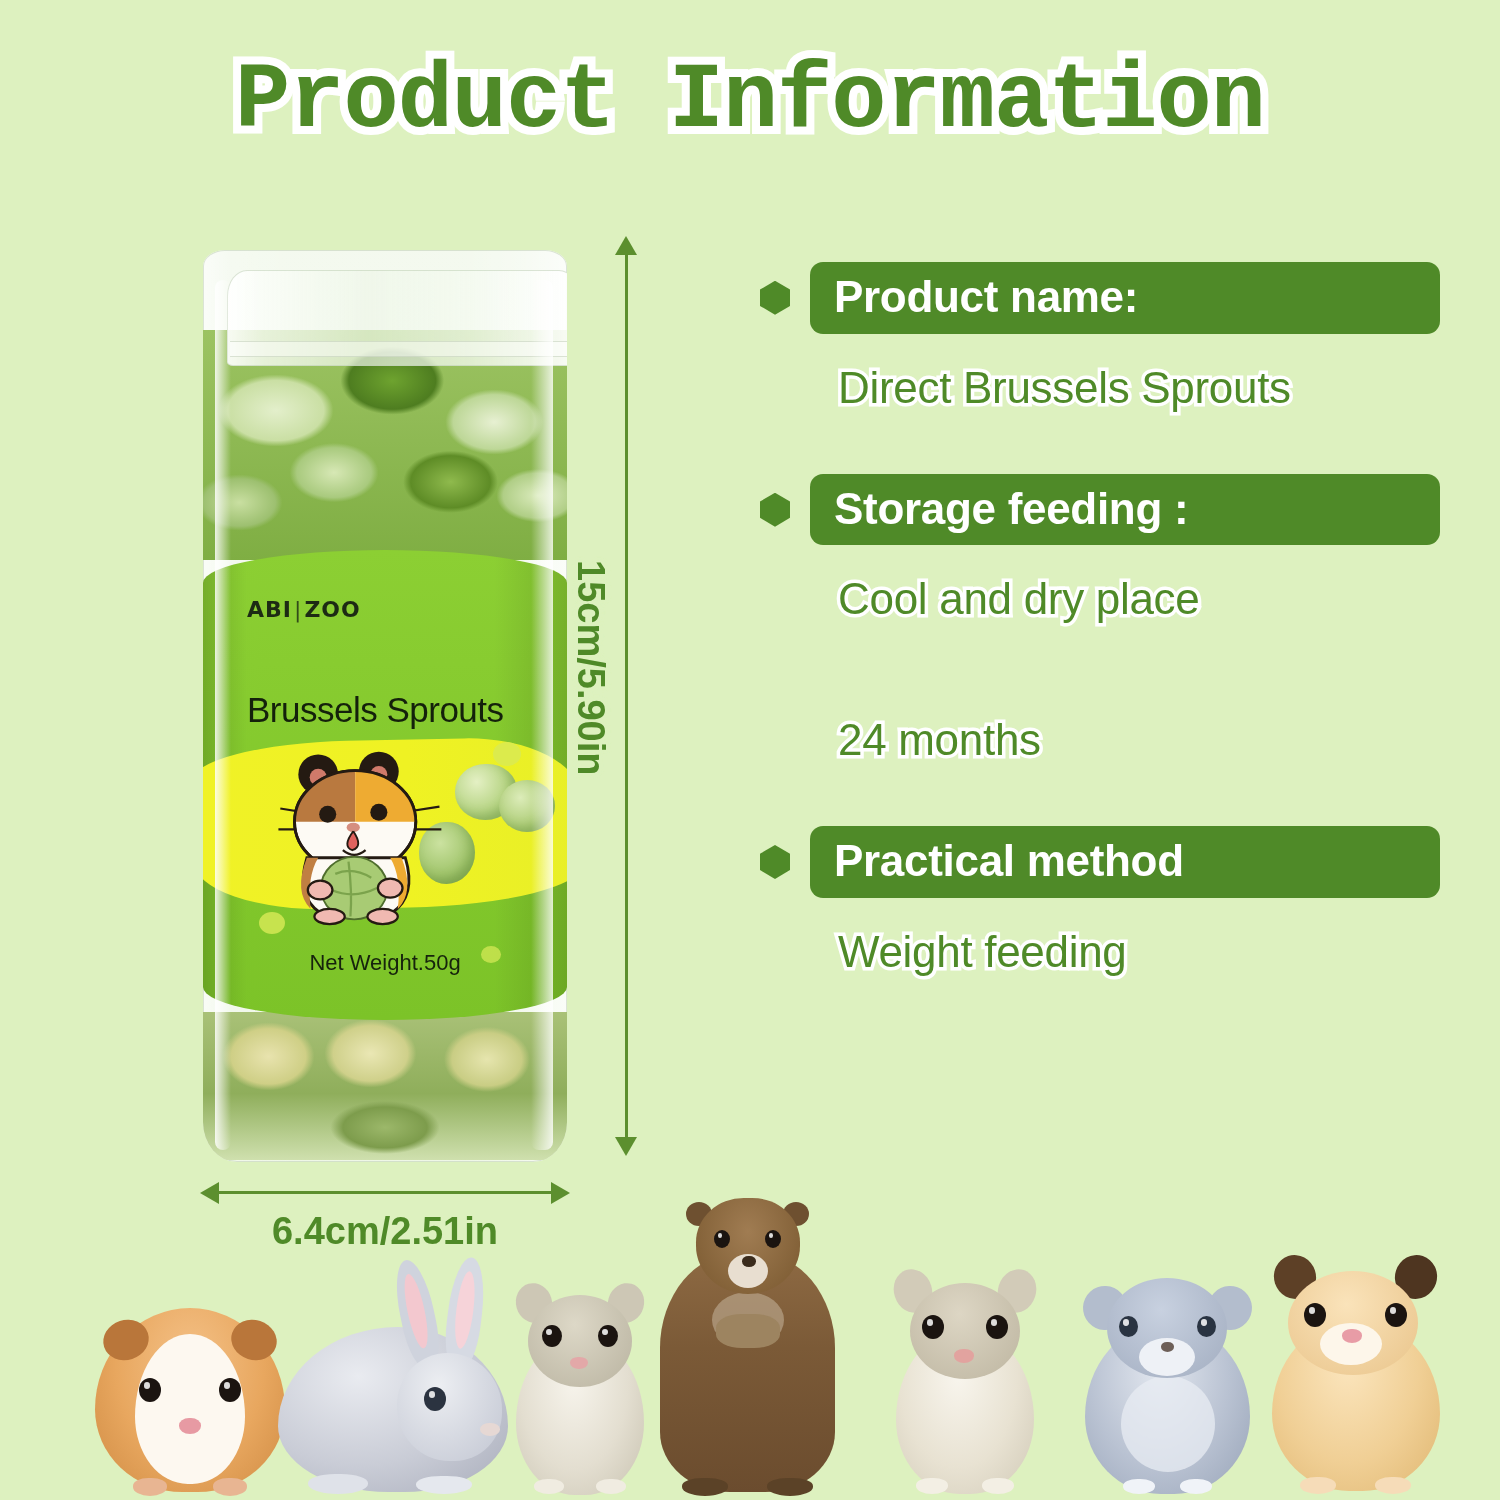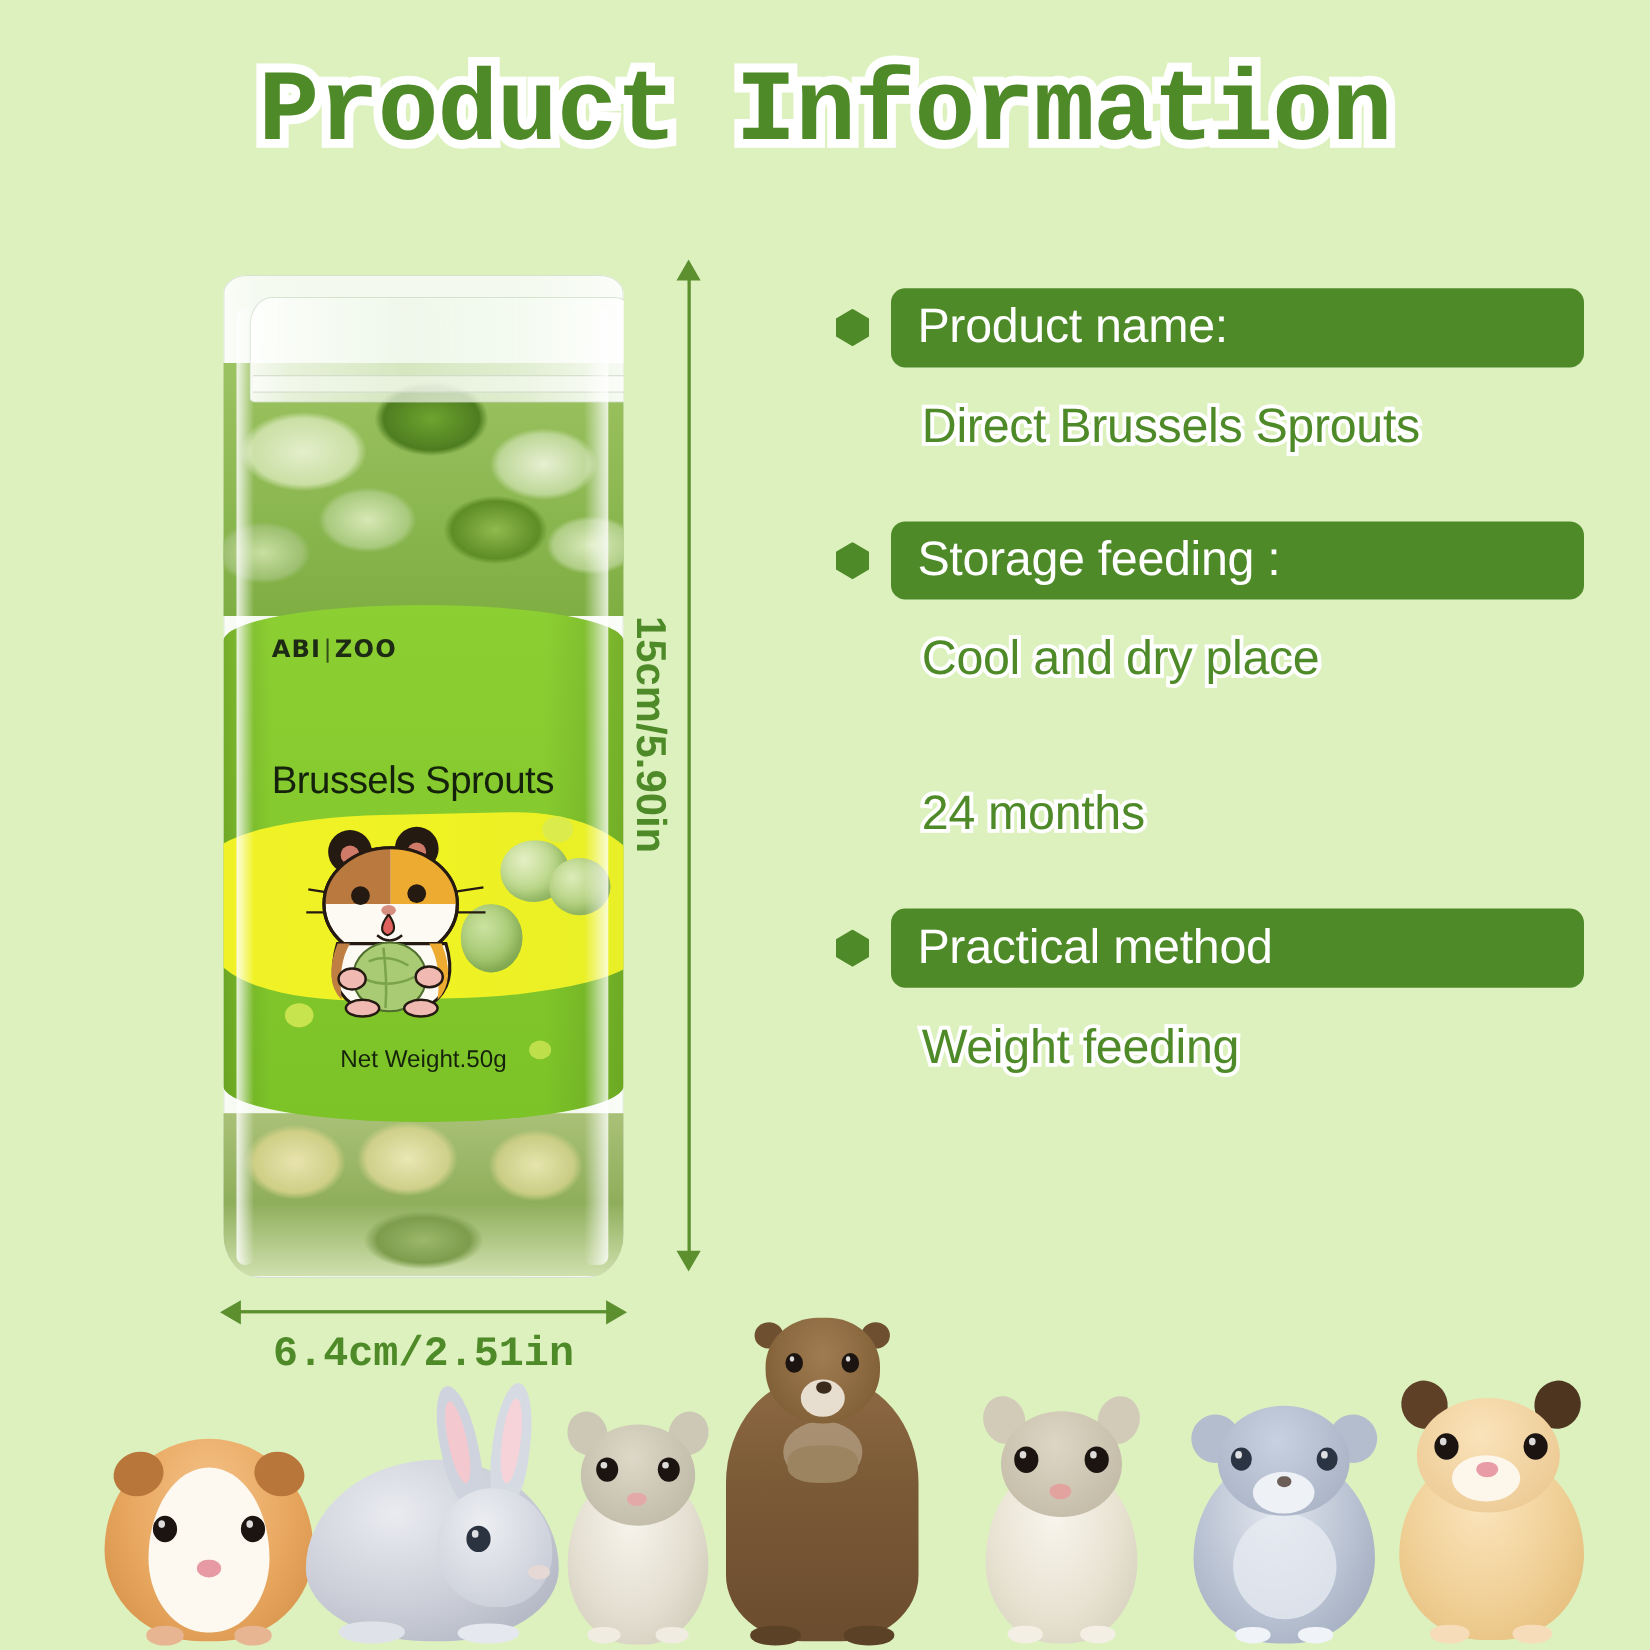--- a/index.html
+++ b/index.html
@@ -96,21 +96,21 @@
   #label{
     position:absolute; left:0; top:300px; width:100%; height:470px;
     background:linear-gradient(to right,
       rgba(0,0,0,.16) 0%, rgba(0,0,0,0) 12%,
       rgba(0,0,0,0) 80%, rgba(0,0,0,.14) 100%),
       linear-gradient(to bottom,#8ccf33 0%,#84c92d 48%,#7cc328 100%);
     border-radius:50% 50% 50% 50% / 7% 7% 7% 7%;
     z-index:4; overflow:hidden;
   }
   #brand{
-    position:absolute; left:44px; top:28px;
+    position:absolute; left:44px; top:47px;
     font-size:22px; font-weight:bold; color:#1d2b14;
     letter-spacing:1px;
     font-family:"DejaVu Sans", sans-serif;
   }
   #brand .sep{ font-weight:400; opacity:.8; padding:0 2px;}
   #label-product{
     position:absolute; left:44px; top:96px; width:300px;
     font-size:35px; color:#14210b; letter-spacing:-.5px;margin-top:44px;
   }
   
@@ -160,21 +160,21 @@
   }
 
   #dim-h{ position:absolute; left:200px; top:1178px; width:370px; height:30px;}
   #dim-h .line{position:absolute;left:12px;top:13px;width:346px;height:3px;background:#5c8f2e;}
   #dim-h .arrow-l{position:absolute;left:0;top:4px;width:0;height:0;
     border-top:11px solid transparent;border-bottom:11px solid transparent;border-right:19px solid #5c8f2e;}
   #dim-h .arrow-r{position:absolute;right:0;top:4px;width:0;height:0;
     border-top:11px solid transparent;border-bottom:11px solid transparent;border-left:19px solid #5c8f2e;}
   #dim-h-label{
     position:absolute; left:200px; top:1210px; width:370px;
-    text-align:center; font-size:38px; font-weight:bold; color:#4f8a28;font-family:Liberation Mono, monospace;
+    text-align:center; font-size:38px; font-weight:bold; color:#4f8a28;
   }
 
   
   #info-list{ position:absolute; left:760px; top:262px; width:680px;}
   .info-row{ margin-bottom:8px; }
   .info-head{ display:flex; align-items:center; }
   .hex-bullet{
     width:30px; height:34px; flex:0 0 30px; margin-right:20px;
     background:#4f8a28;
     clip-path:polygon(50% 0%,100% 26%,100% 74%,50% 100%,0% 74%,0% 26%);
@@ -183,20 +183,21 @@
     flex:1 1 auto;
     background:#4f8a28;
     border-radius:13px;
     padding:11px 0 13px 24px;
     color:#ffffff;
     font-size:44px;
     line-height:1.08;
     letter-spacing:-.3px;
     white-space:nowrap;
     overflow:hidden;
+    font-weight:bold;
   }
   .info-value{
     margin:30px 0 0 78px;
     font-size:44px;
     line-height:1.1;
     color:#4f8a28;
     letter-spacing:-.3px;
     -webkit-text-stroke:7px #ffffff;
     paint-order:stroke fill;
     white-space:nowrap;

